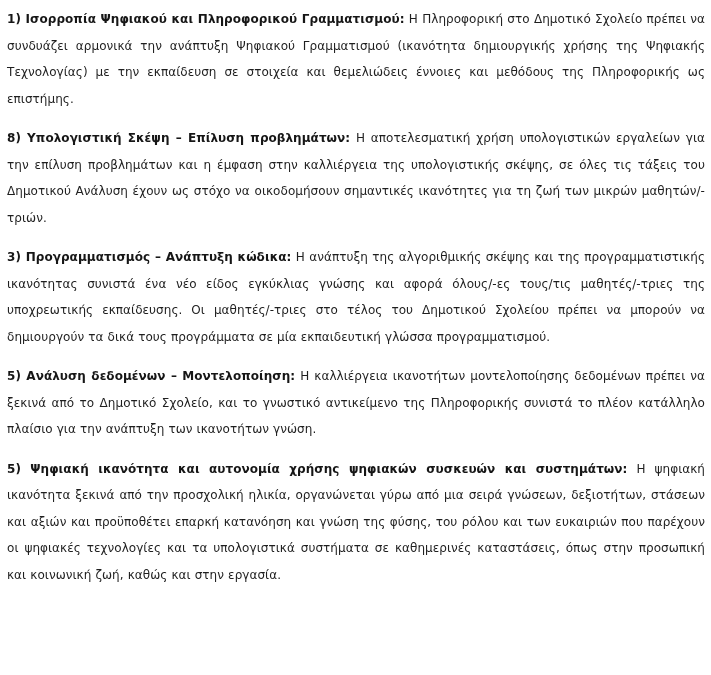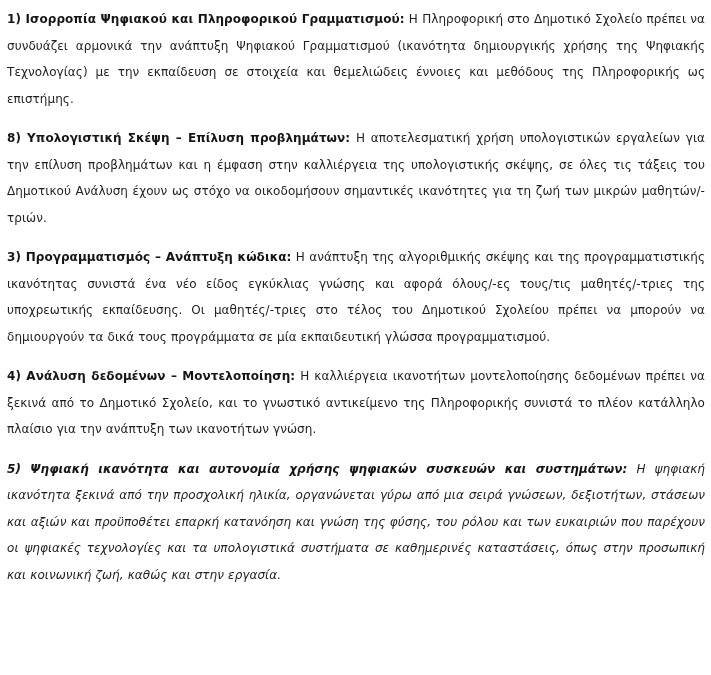--- a/index.html
+++ b/index.html
@@ -26,21 +26,20 @@
     text-justify: inter-word;
     font-size: 12px;
     line-height: 26.5px;
     color: #1f1f1f;
     letter-spacing: 0.05px;
     word-spacing: 0.2px;
     hyphens: none;
   }
   .para:last-child {
     margin-bottom: 12px;
-    font-style: italic;
   }
   .lead {
     font-weight: bold;
     color: #161616;
   }
   .body-text {
     font-weight: normal;
   }
 </style>
 </head>
@@ -54,20 +53,20 @@
 
   <p class="para">
     <span class="lead">8) Υπολογιστική Σκέψη – Επίλυση προβλημάτων:</span><span class="body-text"> Η αποτελεσματική χρήση υπολογιστικών εργαλείων για την επίλυση προβλημάτων και η έμφαση στην καλλιέργεια της υπολογιστικής σκέψης, σε όλες τις τάξεις του Δημοτικού Ανάλυση έχουν ως στόχο να οικοδομήσουν σημαντικές ικανότητες για τη ζωή των μικρών μαθητών/-τριών.</span>
   </p>
 
   <p class="para">
     <span class="lead">3) Προγραμματισμός – Ανάπτυξη κώδικα:</span><span class="body-text"> Η ανάπτυξη της αλγοριθμικής σκέψης και της προγραμματιστικής ικανότητας συνιστά ένα νέο είδος εγκύκλιας γνώσης και αφορά όλους/-ες τους/τις μαθητές/-τριες της υποχρεωτικής εκπαίδευσης. Οι μαθητές/-τριες στο τέλος του Δημοτικού Σχολείου πρέπει να μπορούν να δημιουργούν τα δικά τους προγράμματα σε μία εκπαιδευτική γλώσσα προγραμματισμού.</span>
   </p>
 
   <p class="para">
-    <span class="lead">4) Ανάλυση δεδομένων – Μοντελοποίηση:</span><span class="body-text"> Η καλλιέργεια ικανοτήτων μοντελοποίησης δεδομένων πρέπει να ξεκινά από το Δημοτικό Σχολείο, και το γνωστικό αντικείμενο της Πληροφορικής συνιστά το πλέον κατάλληλο πλαίσιο για την ανάπτυξη των ικανοτήτων γνώση.</span>
+    <span class="lead">5) Ανάλυση δεδομένων – Μοντελοποίηση:</span><span class="body-text"> Η καλλιέργεια ικανοτήτων μοντελοποίησης δεδομένων πρέπει να ξεκινά από το Δημοτικό Σχολείο, και το γνωστικό αντικείμενο της Πληροφορικής συνιστά το πλέον κατάλληλο πλαίσιο για την ανάπτυξη των ικανοτήτων γνώση.</span>
   </p>
 
   <p class="para">
     <span class="lead">5) Ψηφιακή ικανότητα και αυτονομία χρήσης ψηφιακών συσκευών και συστημάτων:</span><span class="body-text"> Η ψηφιακή ικανότητα ξεκινά από την προσχολική ηλικία, οργανώνεται γύρω από μια σειρά γνώσεων, δεξιοτήτων, στάσεων και αξιών και προϋποθέτει επαρκή κατανόηση και γνώση της φύσης, του ρόλου και των ευκαιριών που παρέχουν οι ψηφιακές τεχνολογίες και τα υπολογιστικά συστήματα σε καθημερινές καταστάσεις, όπως στην προσωπική και κοινωνική ζωή, καθώς και στην εργασία.</span>
   </p>
 
 </div>
 
 </body></html>

